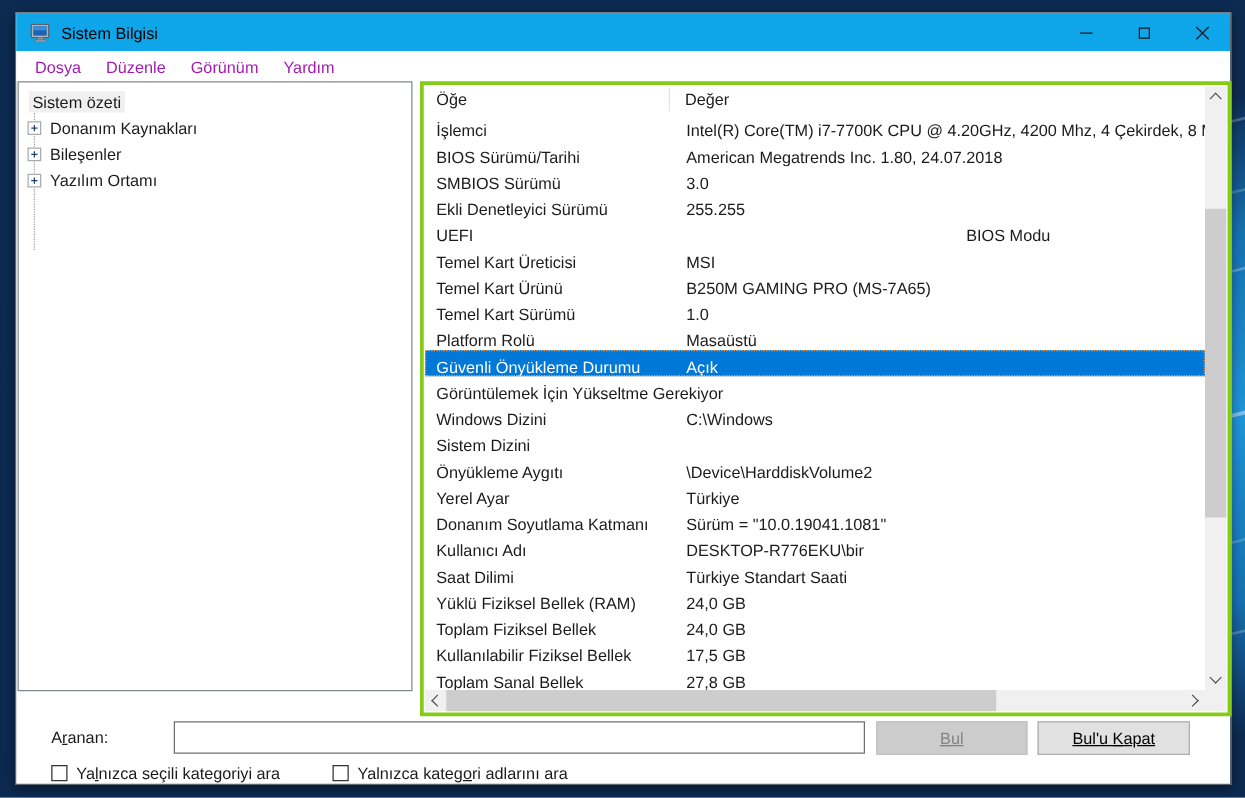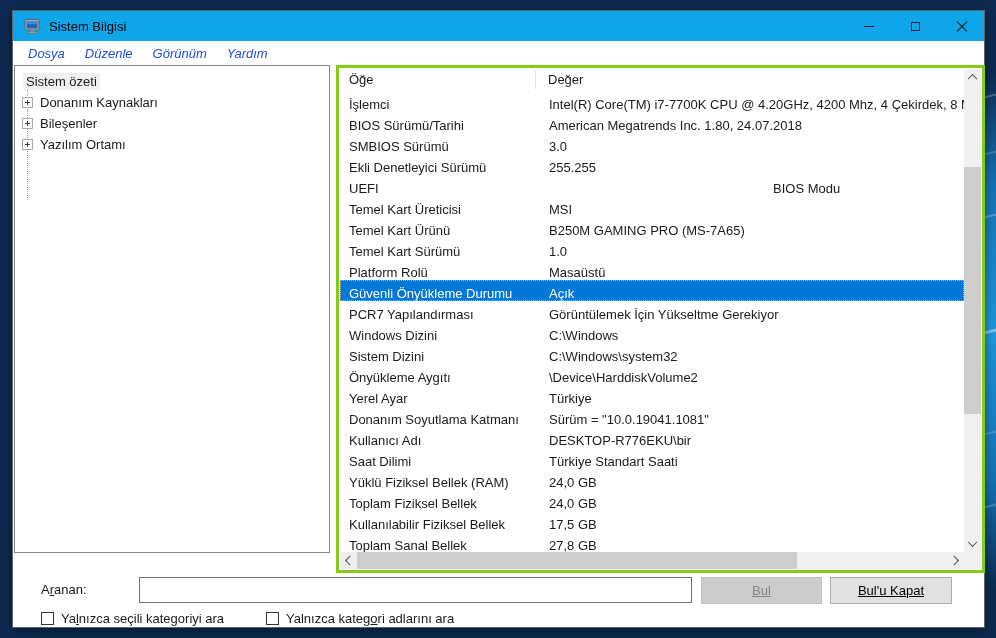--- a/index.html
+++ b/index.html
@@ -36,21 +36,21 @@
   .glyph-min { width: 10px; height: 1px; background: #1a1a1a; display: block; }
   .glyph-max { width: 9px; height: 9px; border: 1px solid #1a1a1a; display: block; }
   .glyph-close { width: 11px; height: 11px; position: relative; display: block; }
   .glyph-close::before, .glyph-close::after {
     content: ""; position: absolute; left: -1px; top: 5px; width: 14px; height: 1px; background: #1a1a1a; }
   .glyph-close::before { transform: rotate(45deg); }
   .glyph-close::after { transform: rotate(-45deg); }
   
   .menubar { position: absolute; left: 0; top: 30px; right: 0; height: 24px;
     display: flex; align-items: center; padding-left: 5px; background: #fff; }
-  .menu-item { padding: 3px 10px; color: #1d4ed8; font-style: italic; }
+  .menu-item { padding: 3px 10px; color: #a21caf; }
   
   .tree-pane { position: absolute; left: 1px; top: 54px; width: 316px; height: 488px;
     border: 1px solid #828790; background: #fff; overflow: hidden; }
   .tree-inner { position: relative; padding: 5px 0 0 7px; }
   .tree-root-row { height: 21px; display: flex; align-items: center; padding-left: 1px; }
   .tree-root-label { background: #f0f0f0; padding: 1px 3px; }
   .tree-lines { position: absolute; left: 12px; top: 24px; height: 110px;
     border-left: 1px dotted #9aa0a6; }
   .tree-item { height: 21px; display: flex; align-items: center; position: relative; }
   .plusbox { width: 11px; height: 11px; border: 1px solid #a8acb0; background: #fff;
@@ -198,30 +198,28 @@
         </div>
       <div class="row">
           <span class="cell item">Platform Rolü</span>
           <span class="cell value">Masaüstü</span>
         </div>
       <div class="row selected">
           <span class="cell item">Güvenli Önyükleme Durumu</span>
           <span class="cell value">Açık</span>
         </div>
       <div class="row">
-          <span class="cell item">PCR7 Yapılandırması</span>
           <span class="cell value">Görüntülemek İçin Yükseltme Gerekiyor</span>
         </div>
       <div class="row">
           <span class="cell item">Windows Dizini</span>
           <span class="cell value">C:\Windows</span>
         </div>
       <div class="row">
           <span class="cell item">Sistem Dizini</span>
-          <span class="cell value">C:\Windows\system32</span>
         </div>
       <div class="row">
           <span class="cell item">Önyükleme Aygıtı</span>
           <span class="cell value">\Device\HarddiskVolume2</span>
         </div>
       <div class="row">
           <span class="cell item">Yerel Ayar</span>
           <span class="cell value">Türkiye</span>
         </div>
       <div class="row">

